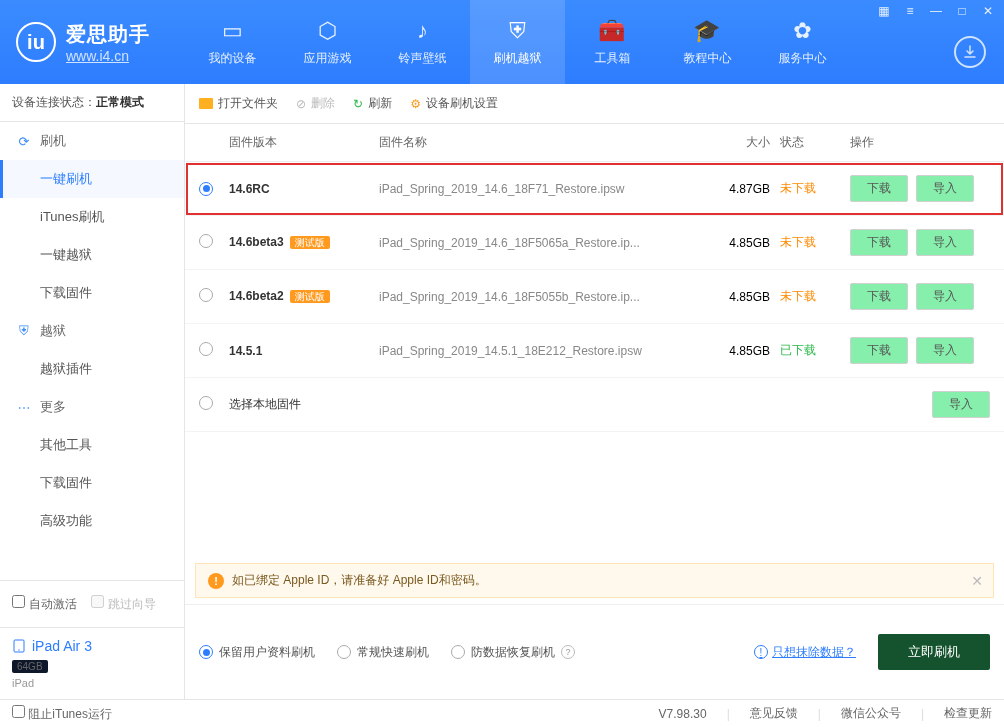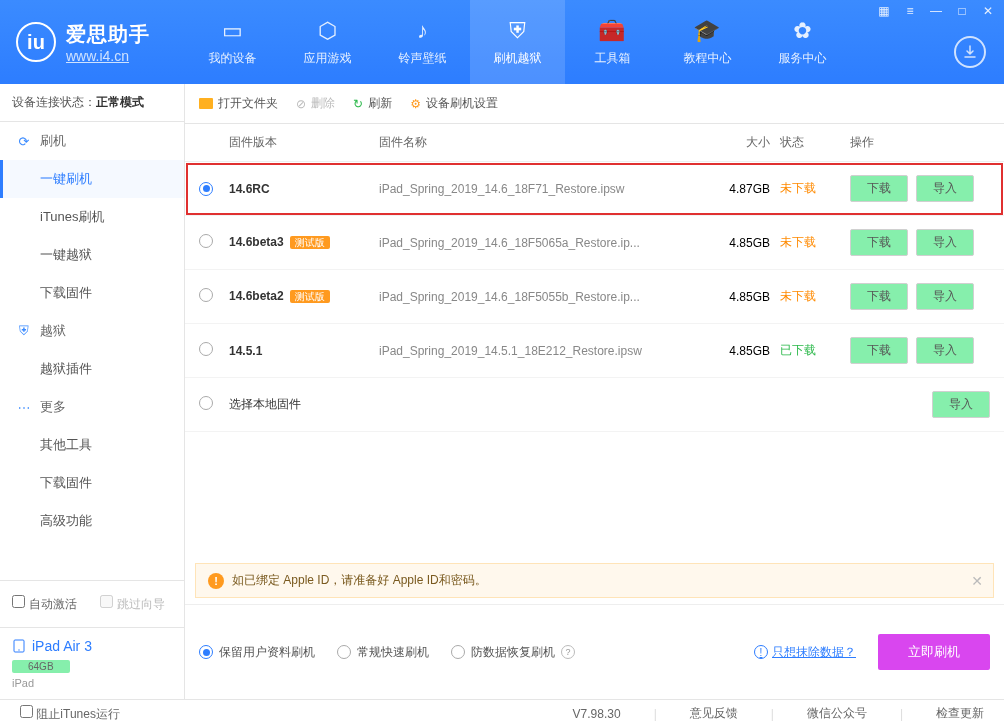--- a/index.html
+++ b/index.html
@@ -25,26 +25,26 @@
 .sidebar { width: 185px; border-right: 1px solid #e5e5e5; display: flex; flex-direction: column; }
 .device-status { padding: 10px 12px; border-bottom: 1px solid #e5e5e5; color: #555; font-size: 12px; }
 .device-status b { color: #333; font-weight: bold; }
 .side-list { flex: 1; overflow-y: auto; }
 .side-group { padding: 10px 16px; color: #666; display: flex; align-items: center; gap: 8px; font-size: 13px; }
 .side-group .gicon { width: 16px; height: 16px; display: inline-flex; align-items: center; justify-content: center; color: #3b8bff; }
 .side-item { padding: 10px 16px 10px 40px; color: #555; cursor: pointer; font-size: 13px; }
 .side-item.active { color: #2d7dff; border-left: 3px solid #2d7dff; padding-left: 37px; background: #f5f9ff; }
 
 .side-bottom { border-top: 1px solid #e5e5e5; padding: 10px 12px; }
-.checkbox-row { display: flex; gap: 23px; color: #666; align-items: center; padding: 4px 0; }
+.checkbox-row { display: flex; gap: 14px; color: #666; align-items: center; padding: 4px 0; }
 .checkbox-row input { margin-right: 4px; }
 .device-info { border-top: 1px solid #e5e5e5; padding: 10px 12px; }
 .device-name { color: #2d7dff; font-size: 14px; display: flex; align-items: center; gap: 6px; }
 .device-tags { margin-top: 6px; display: flex; gap: 6px; }
-.badge { background: #86efac; color: #666; padding: 1px 16px; border-radius: 2px; font-size: 10px; }
+.badge { background: #0f172a; color: #666; padding: 1px 5px; border-radius: 2px; font-size: 10px; }
 .device-sub { color: #999; margin-top: 4px; font-size: 11px; }
 
 .main { flex: 1; display: flex; flex-direction: column; }
 .toolbar { height: 40px; border-bottom: 1px solid #e5e5e5; display: flex; align-items: center; padding: 0 14px; gap: 18px; color: #555; }
 .toolbar .tbtn { display: flex; align-items: center; gap: 5px; cursor: pointer; }
 .toolbar .folder-icon { width: 14px; height: 11px; background: #ffb020; display: inline-block; border-radius: 1px; }
 .toolbar .disabled { color: #bbb; }
 
 .table-head { display: flex; padding: 10px 14px; color: #666; border-bottom: 1px solid #eee; font-size: 12px; }
 .col-radio { width: 30px; }
@@ -70,23 +70,23 @@
 .alert-bar { background: #fff8ed; border: 1px solid #ffe4b8; margin: 6px 10px 0; padding: 8px 12px; display: flex; align-items: center; gap: 8px; color: #7a5a1f; position: relative; }
 .alert-bar .alert-icon { width: 16px; height: 16px; background: #ff9a1f; color: #fff; border-radius: 50%; display: flex; align-items: center; justify-content: center; font-size: 11px; font-weight: bold; }
 .alert-bar .close-alert { position: absolute; right: 10px; color: #bbb; cursor: pointer; font-size: 14px; }
 
 .options-bar { padding: 29px 14px; display: flex; align-items: center; gap: 22px; border-top: 1px solid #eee; margin-top: 6px; }
 .opt { display: flex; align-items: center; gap: 6px; color: #555; cursor: pointer; }
 .opt .help { width: 14px; height: 14px; border: 1px solid #bbb; border-radius: 50%; display: inline-flex; align-items: center; justify-content: center; font-size: 9px; color: #999; }
 .spacer { flex: 1; }
 .link-del { color: #2d7dff; text-decoration: underline; cursor: pointer; display: flex; align-items: center; gap: 4px; }
 .link-del .info-icon { width: 14px; height: 14px; border: 1.5px solid #2d7dff; border-radius: 50%; display: inline-flex; align-items: center; justify-content: center; font-size: 10px; color: #2d7dff; text-decoration: none; }
-.primary-btn { background: #d946ef; color: #fff; border: none; padding: 9px 30px; border-radius: 2px; cursor: pointer; font-size: 13px; }
-
-.footer { height: 28px; border-top: 1px solid #e5e5e5; display: flex; align-items: center; padding: 0 20px; color: #666; font-size: 12px; gap: 33px; }
+.primary-btn { background: #14532d; color: #fff; border: none; padding: 9px 30px; border-radius: 2px; cursor: pointer; font-size: 13px; }
+
+.footer { height: 28px; border-top: 1px solid #e5e5e5; display: flex; align-items: center; padding: 0 12px; color: #666; font-size: 12px; gap: 20px; }
 .footer .spacer { flex: 1; }
 .footer .flink { cursor: pointer; }
 .footer .divider { color: #ddd; }
 </style>
 </head>
 <body>
 
 <div class="header">
   <div class="logo-area">
     <div class="logo-circle">iu</div>

